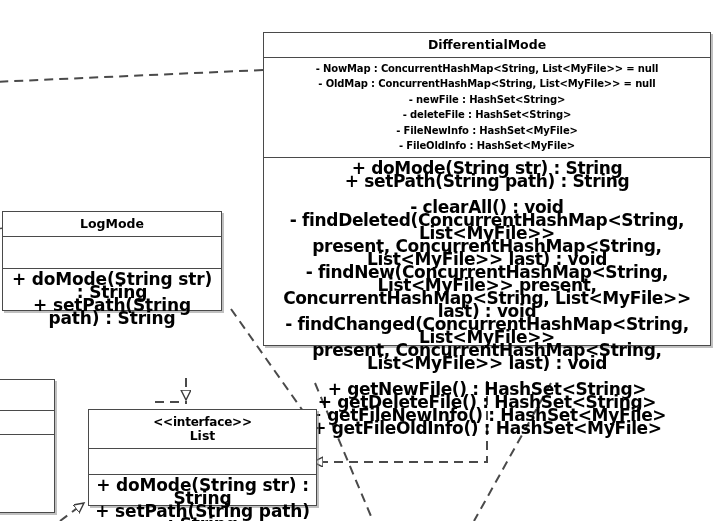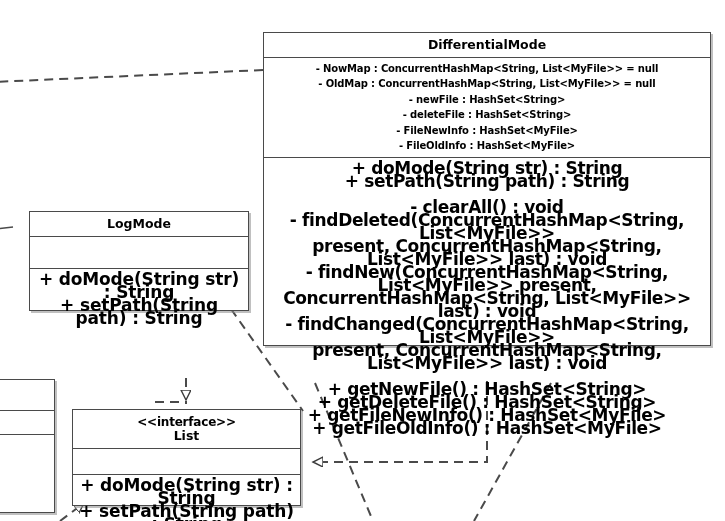--- a/index.html
+++ b/index.html
@@ -67,28 +67,28 @@
   }
   
   #box-differentialmode {
     left: 263px;
     top: 32px;
     width: 448px;
     height: 314px;
   }
   #box-differentialmode .cmp-title { padding-top: 5px; padding-bottom: 5px; }
   #box-logmode {
-    left: 29px;
+    left: 2px;
     top: 211px;
     width: 220px;
     height: 100px;
   }
   #box-logmode .cmp-attrs.empty { height: 32px; }
   #box-mode {
-    left: 72px;
+    left: 88px;
     top: 409px;
     width: 229px;
     height: 97px;
   }
   #box-mode .cmp-attrs.empty { height: 26px; }
   
   #box-clipped-left {
     left: -58px;
     top: 379px;
     width: 113px;

